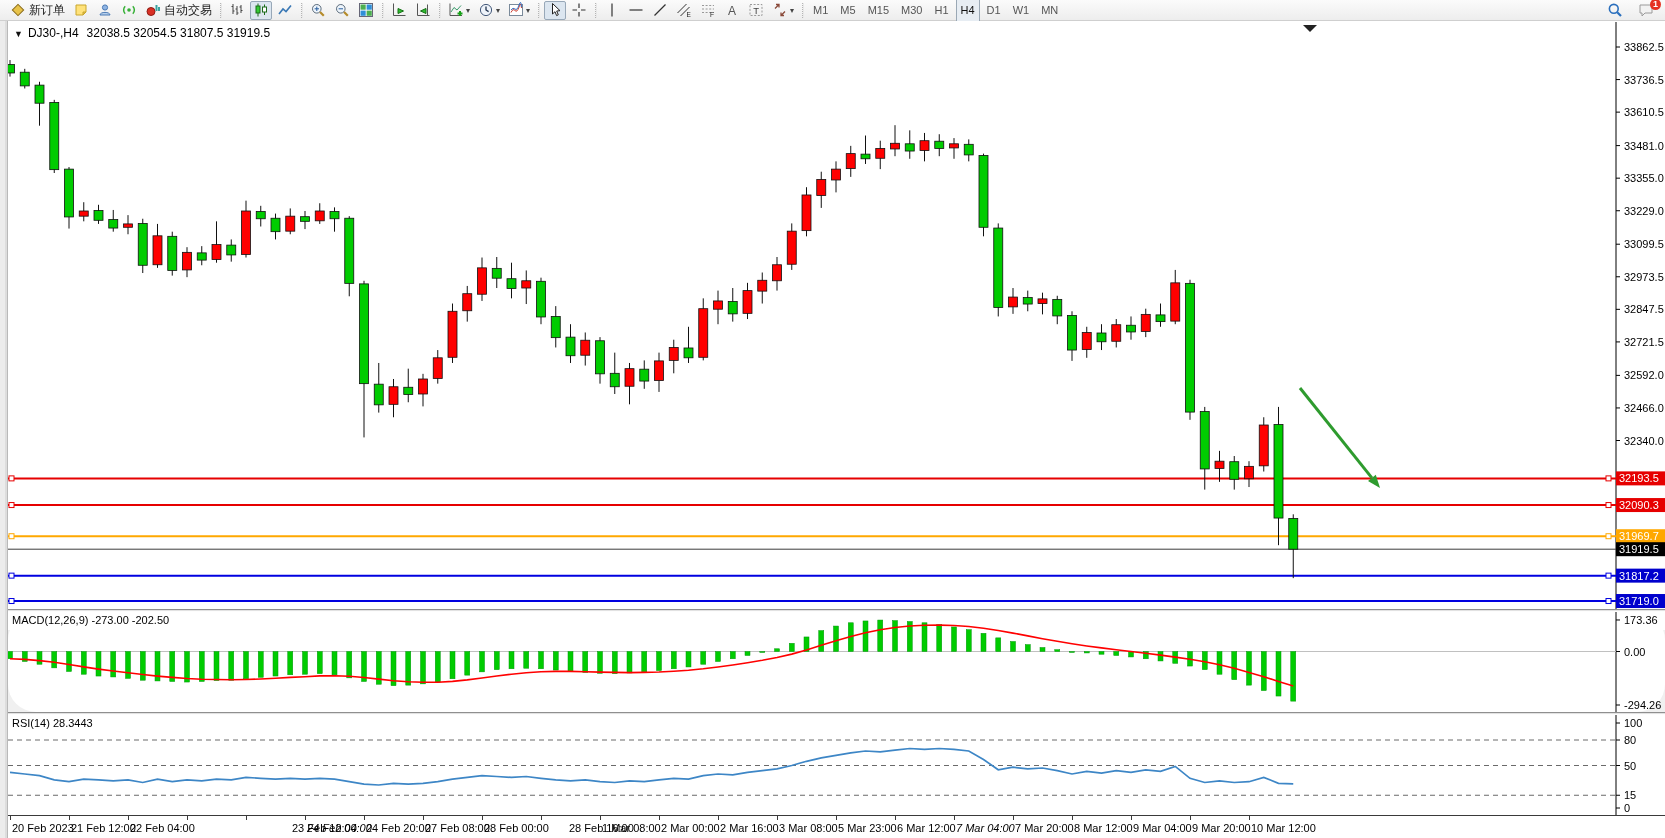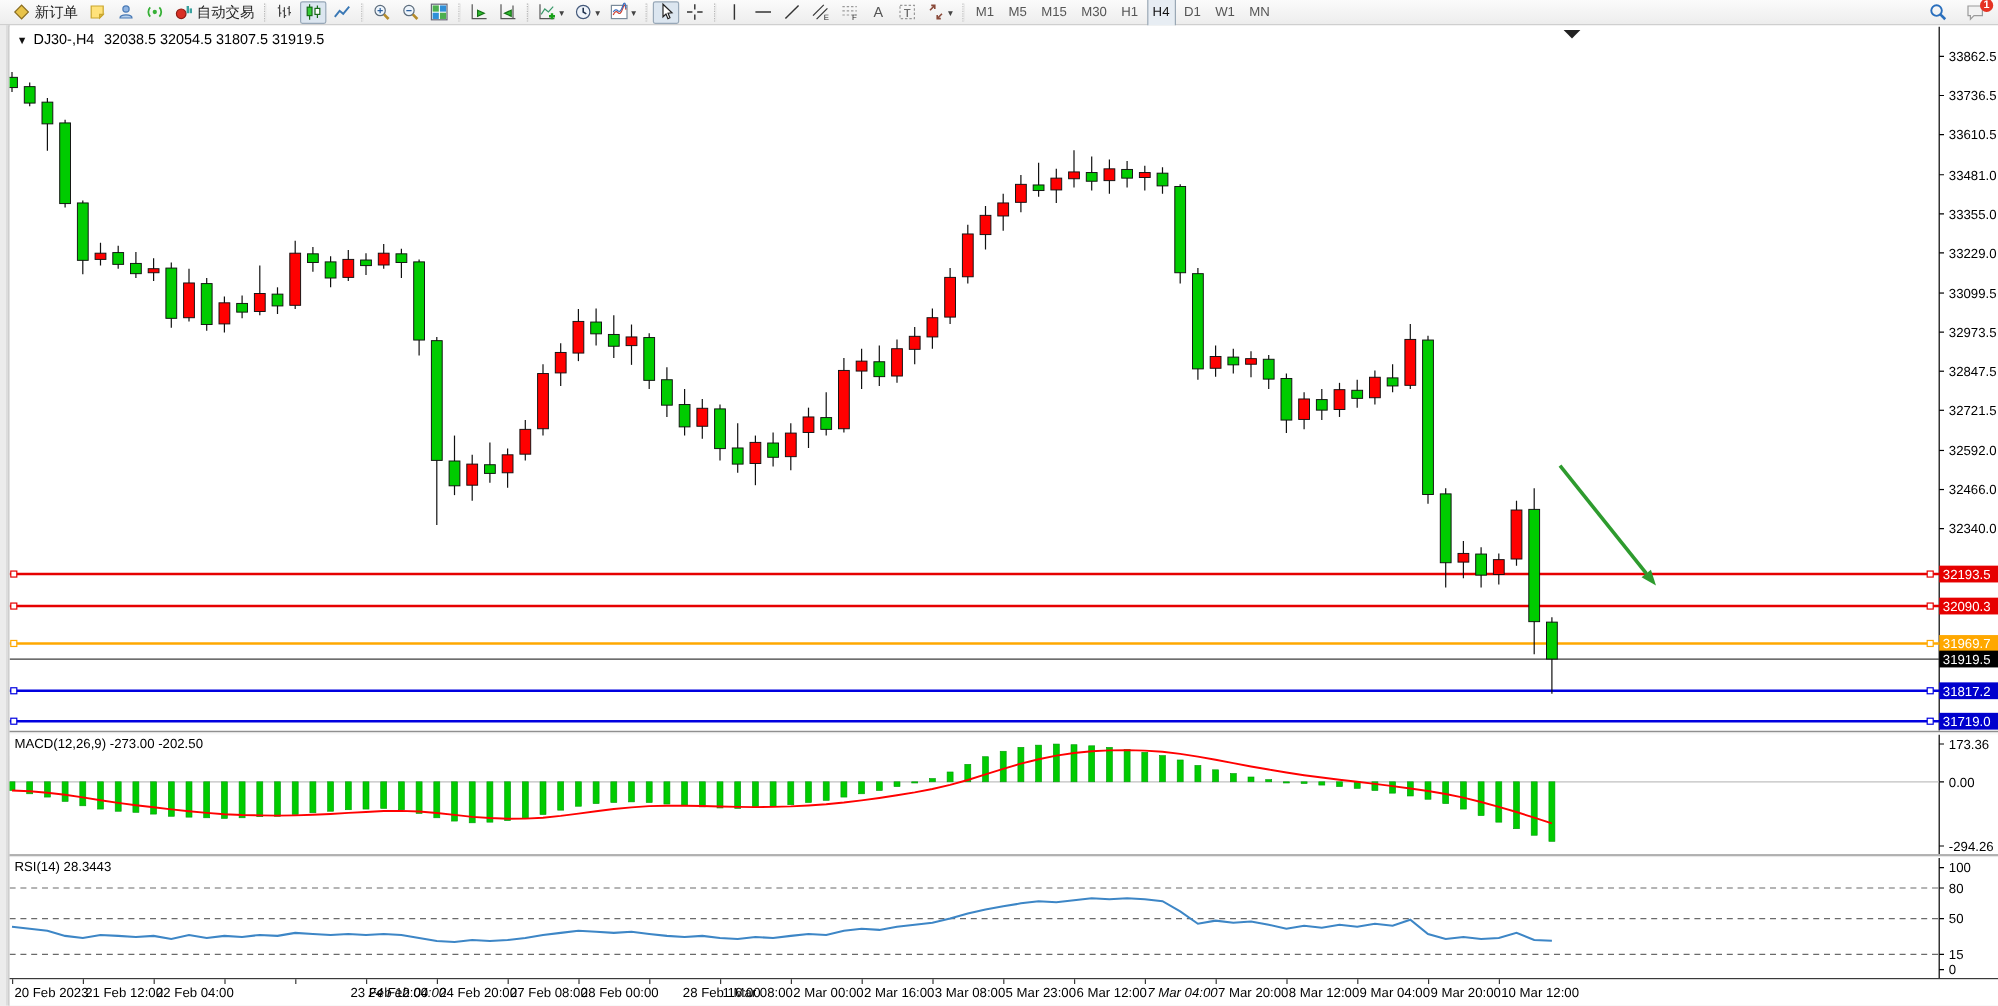--- a/index.html
+++ b/index.html
@@ -28,21 +28,21 @@
   .badge { position:absolute; right:-4px; top:-3px; background:#e53222; color:#fff;
            font-size:9px; line-height:11px; min-width:11px; height:11px; border-radius:6px;
            text-align:center; padding:0 2px; font-weight:bold; }
   .chatwrap { position:relative; margin-left:8px; }
   
   .workspace { position:absolute; left:0; top:21px; width:1665px; height:609px; background:#fff; }
   .leftgutter { position:absolute; left:0; top:0; width:8px; height:817px; background:#ececec;
                 border-right:1px solid #b9b9b9; box-shadow:inset -2px 0 0 #dddddd; }
   .panel { position:absolute; left:8px; width:1657px; background:#fff; }
   #chart-panel { top:1px; height:587px; }
-  #macd-panel  { top:591px; height:100px; }
+  #macd-panel  { top:591px; height:100px;border-radius:28px; }
   #rsi-panel   { top:694px; height:100px; }
   .sep { position:absolute; left:8px; width:1657px; height:3px; background:#e2e2e2;
          border-top:1px solid #8f8f8f; border-bottom:1px solid #fdfdfd; }
   #sep1 { top:588px; } #sep2 { top:691px; }
   .chart-title { position:absolute; left:6px; top:4px; font-size:12px; color:#000; z-index:5; }
   .chart-title .tri { font-size:9px; margin-right:5px; color:#111; }
   .chart-title .ohlc { margin-left:8px; }
   .ind-label { position:absolute; left:4px; top:2px; font-size:11px; color:#000; z-index:5; }
   svg.layer { position:absolute; left:0; top:0; }
   

